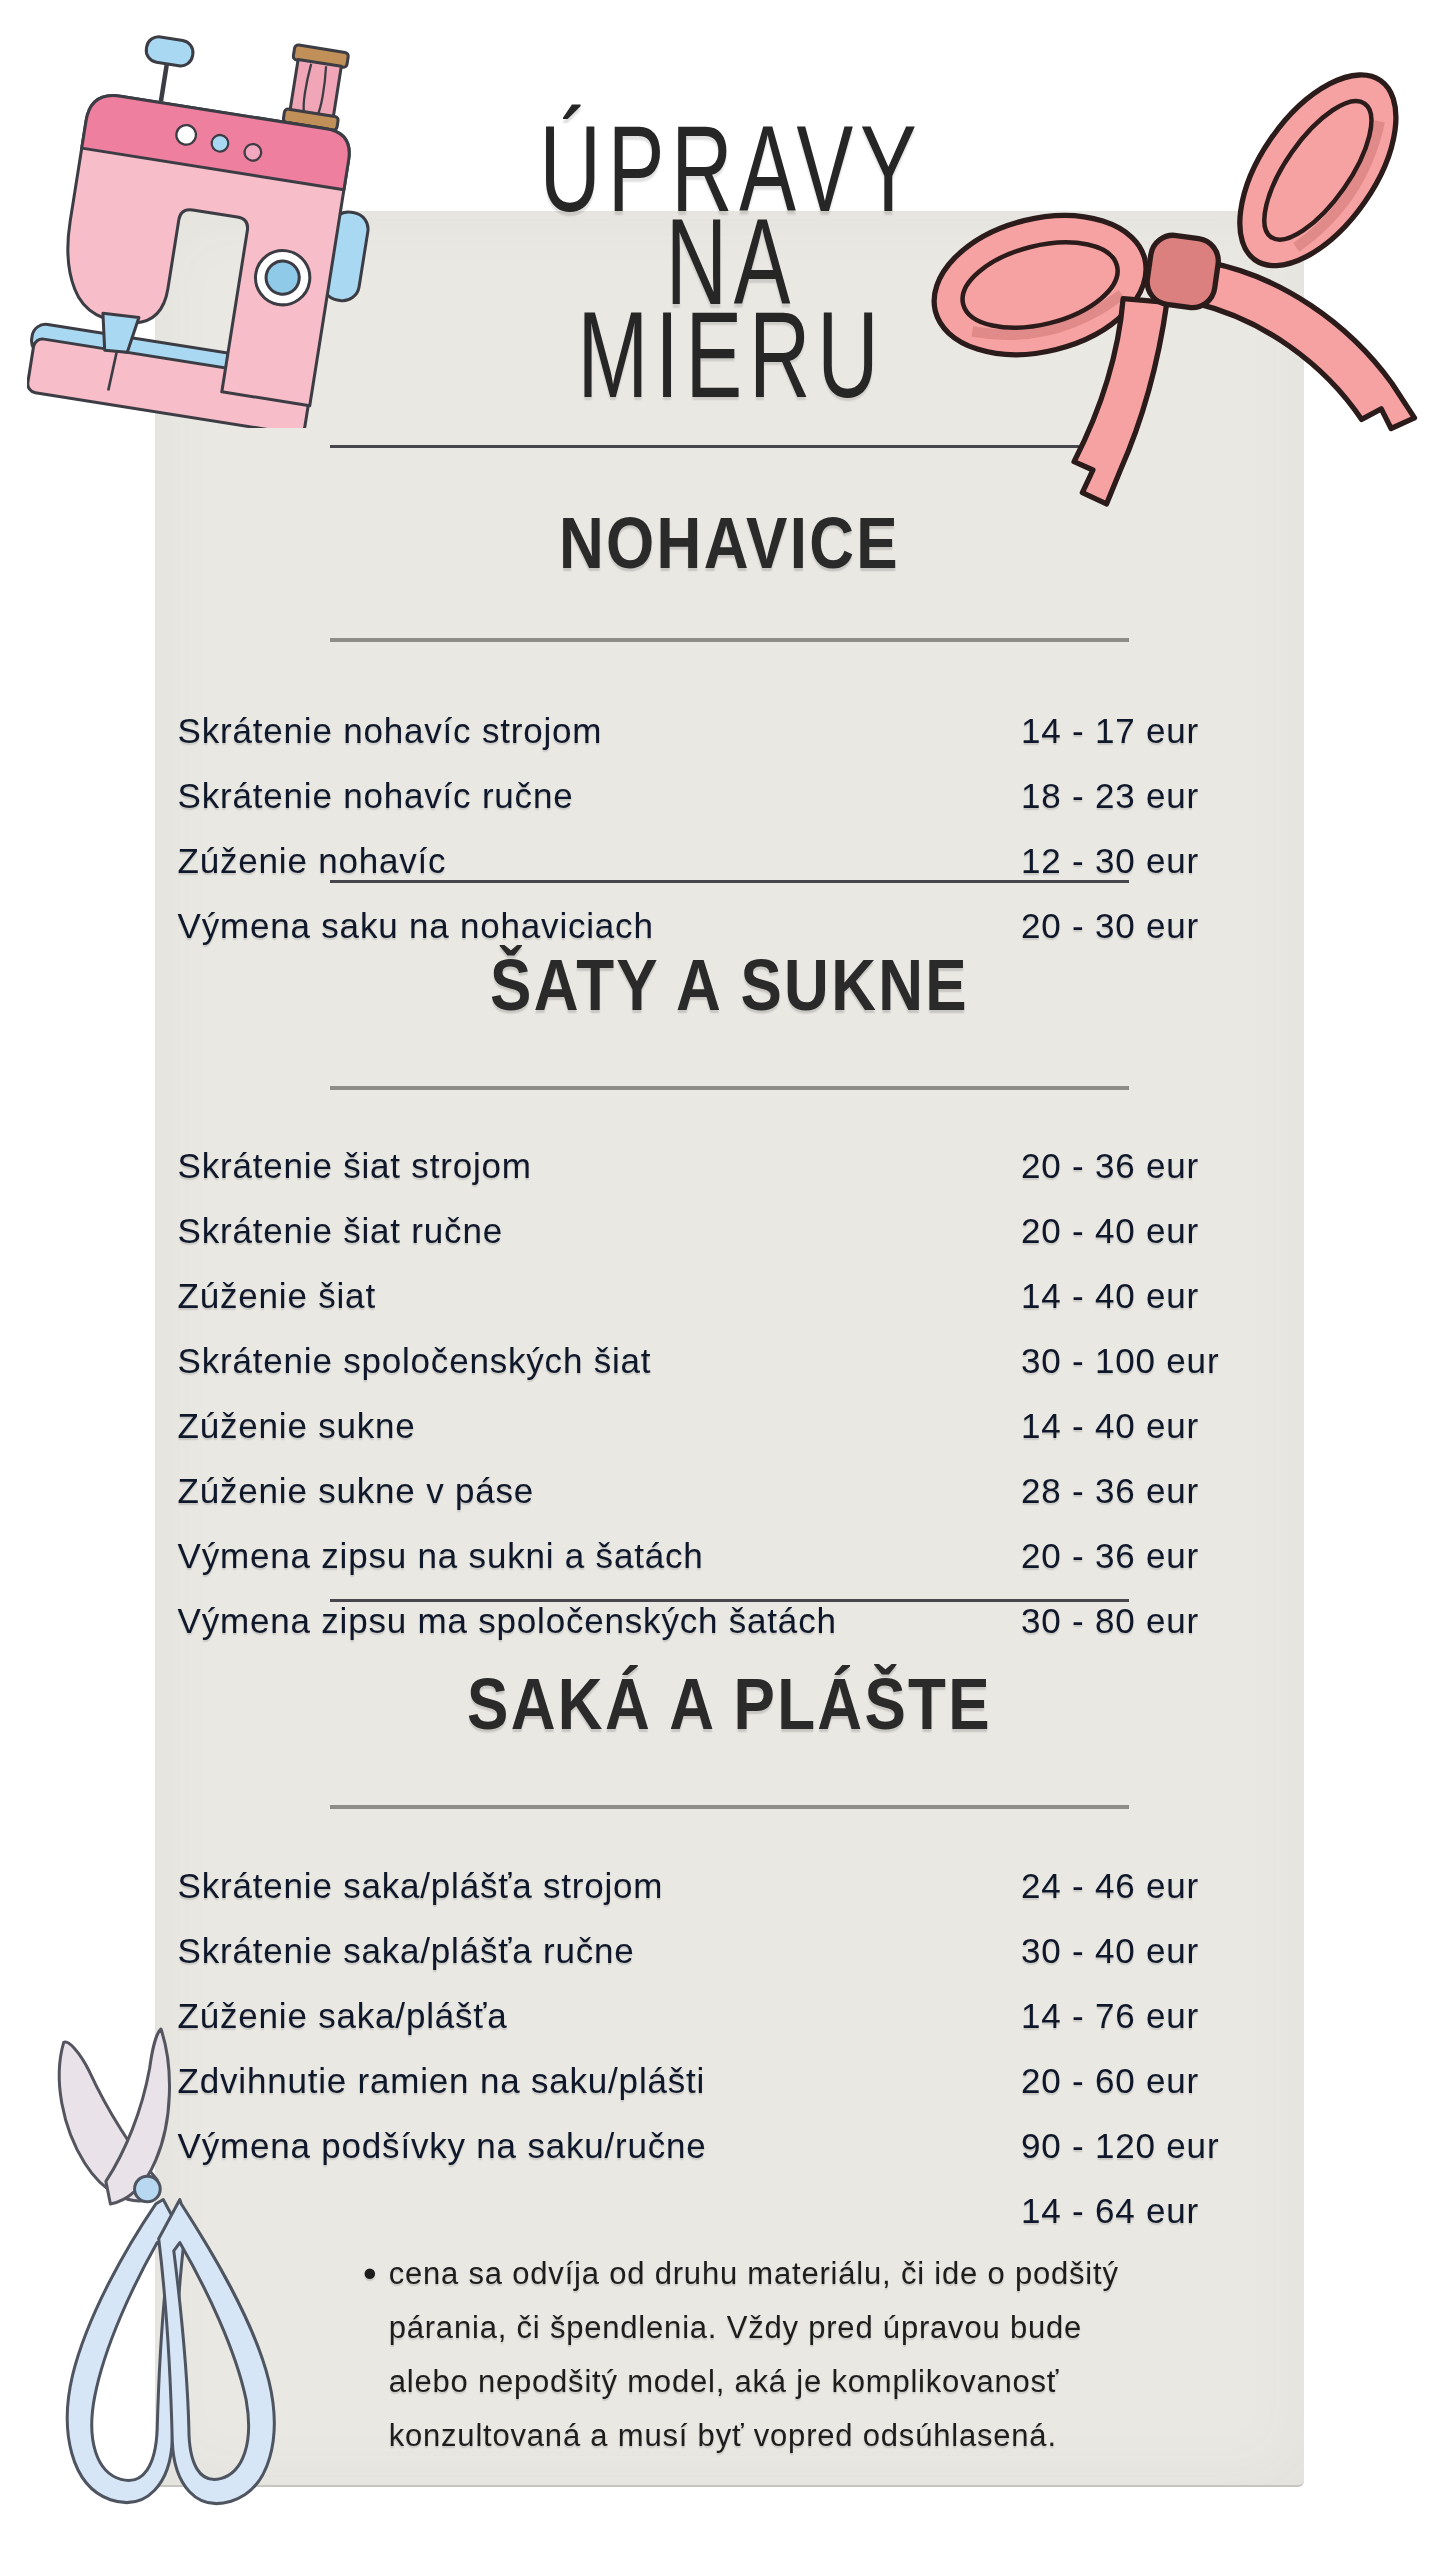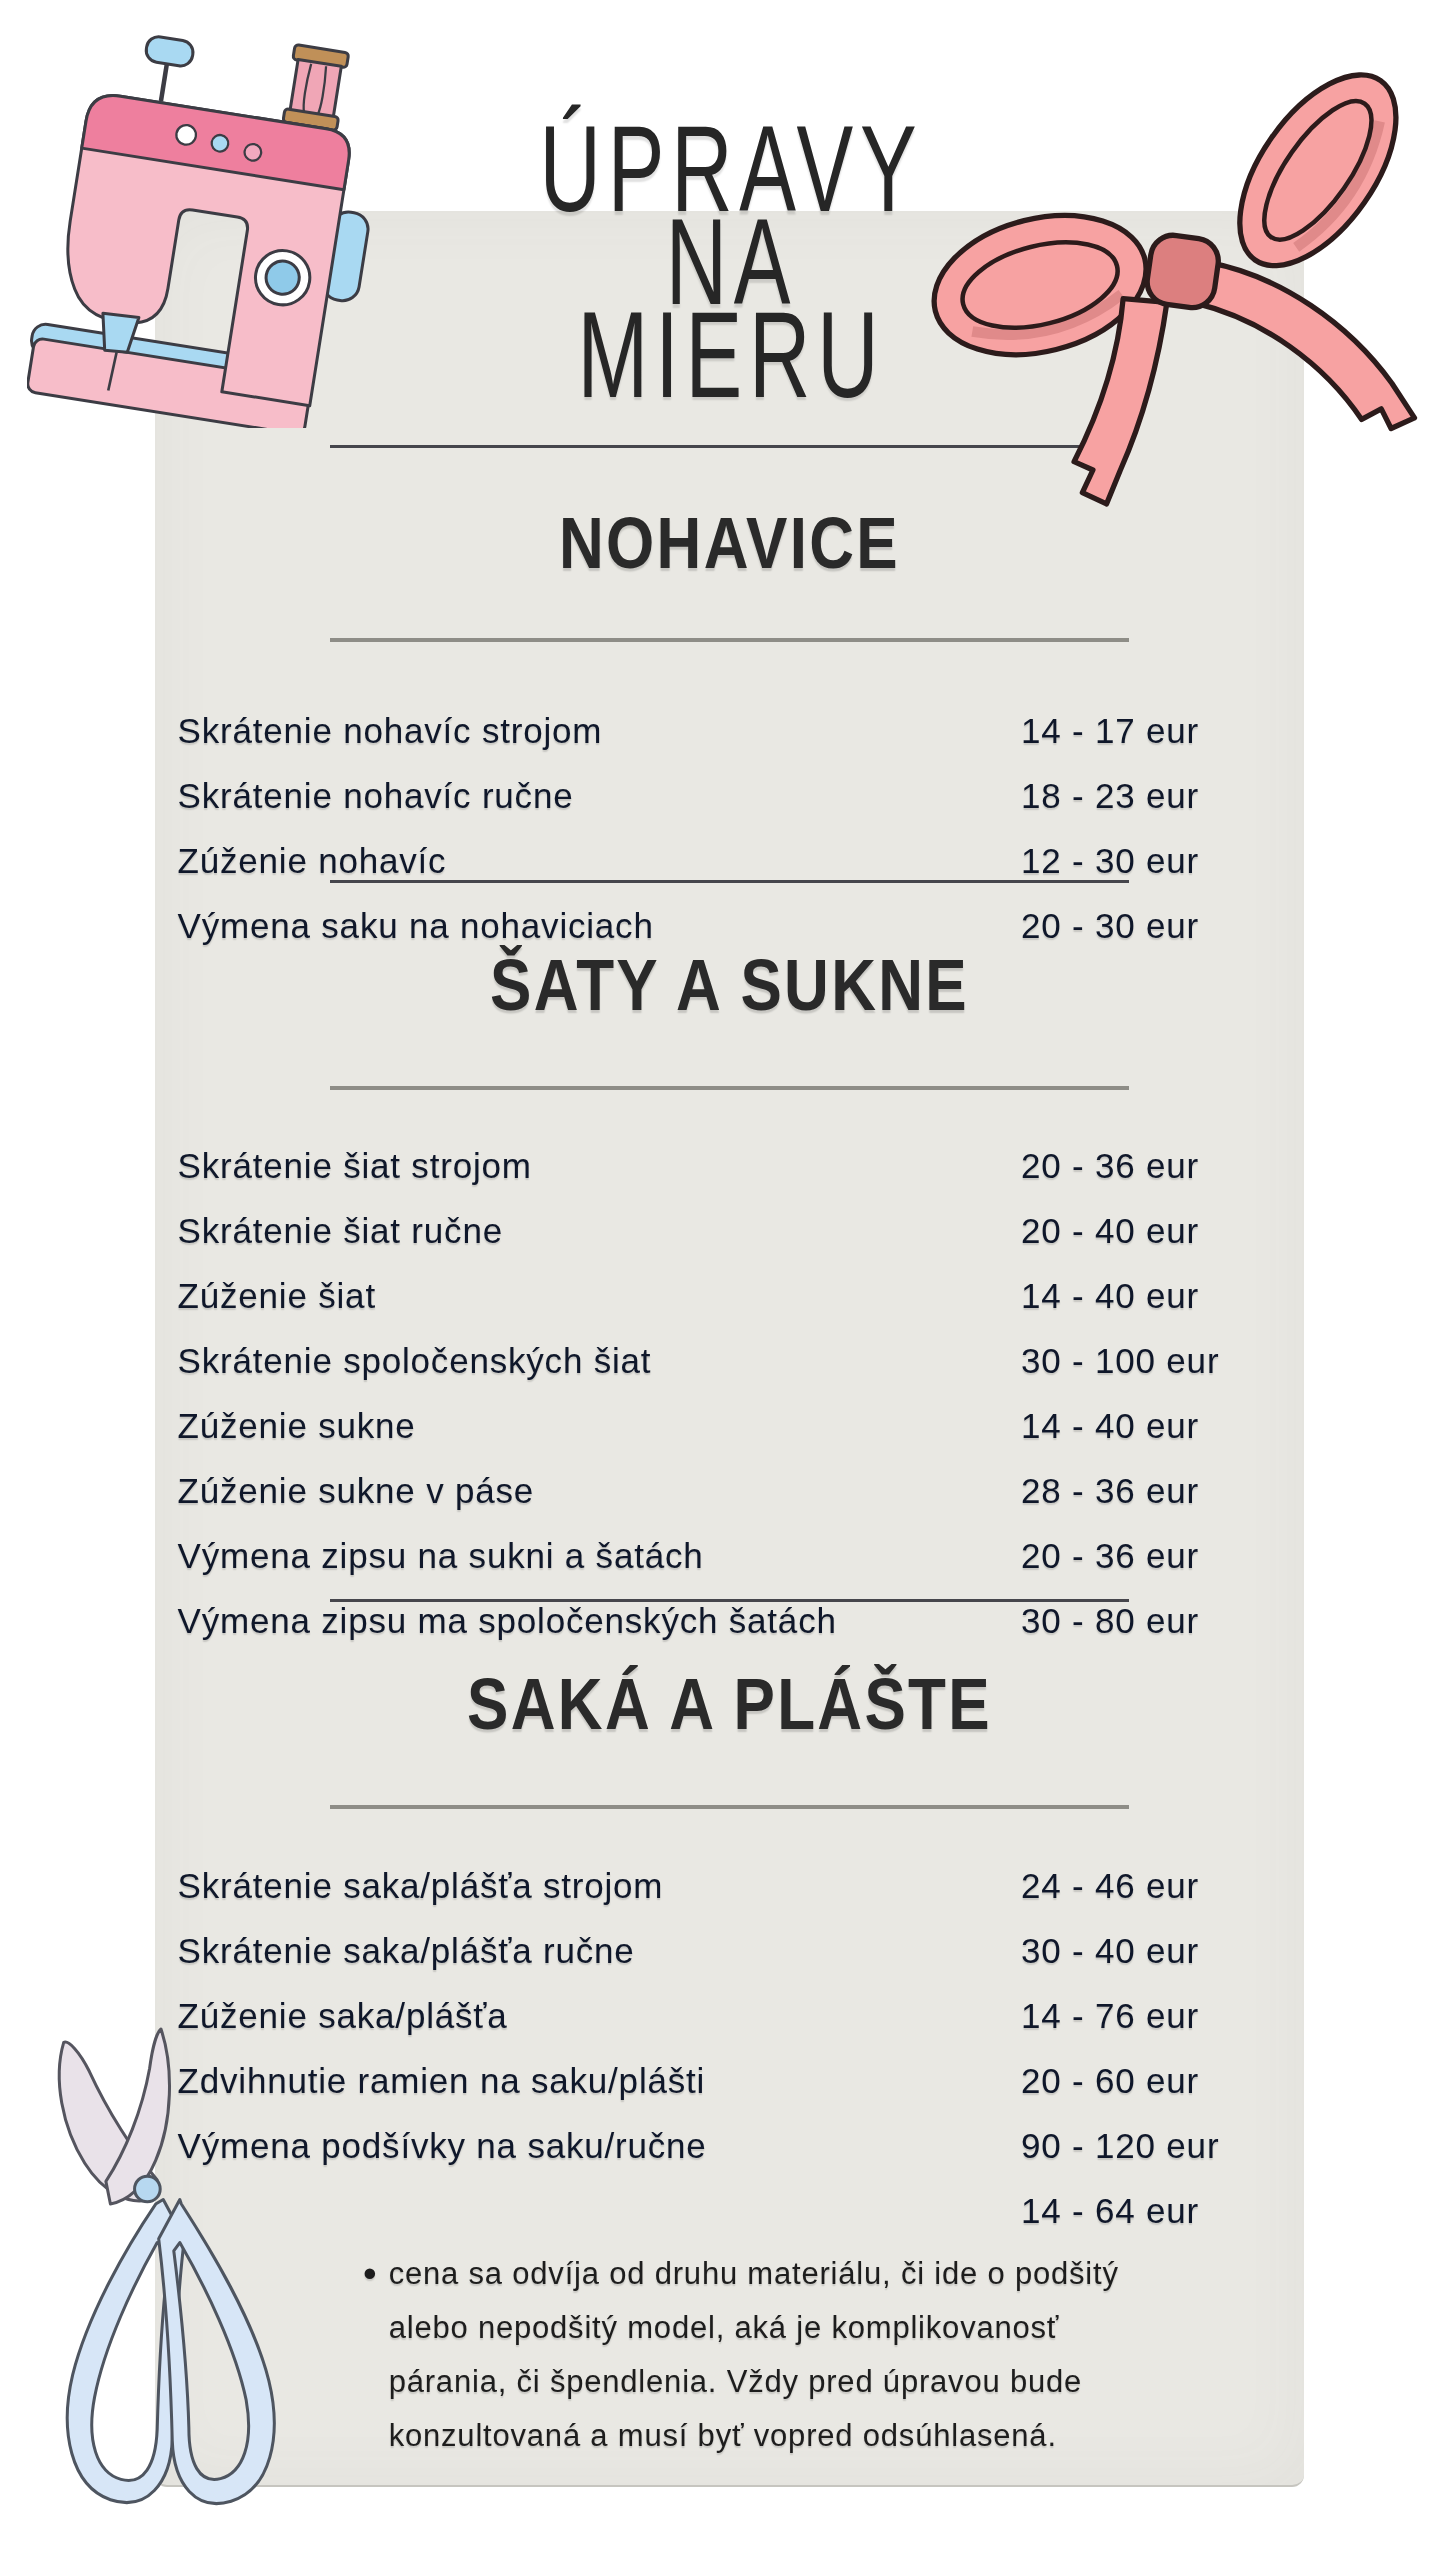--- a/index.html
+++ b/index.html
@@ -3,21 +3,21 @@
 <meta charset="utf-8">
 <style>
   html,body{margin:0;padding:0;}
   body{
     width:1449px;height:2576px;position:relative;overflow:hidden;
     background:#ffffff;
     font-family:"Liberation Sans", sans-serif;
   }
   .card{
     position:absolute;left:155px;top:211px;width:1149px;height:2274px;
-    background:#e9e8e3;border-radius:12px;
+    background:#e9e8e3;border-radius:6px;
     border-bottom:2.3px solid #c6c5bf;
     box-shadow:inset 0 0 68px rgba(100,100,90,.05);
   }
   .title{
     position:absolute;left:158px;top:123px;width:1147px;
     text-align:center;color:#262626;
     font-size:85px;line-height:64px;letter-spacing:6.8px;
     transform:scaleY(1.45);transform-origin:50% 0;
     text-shadow:0 2.3px 1.5px rgba(0,0,0,.12);
     white-space:nowrap;
@@ -165,22 +165,22 @@
 
   <div class="row">
     <span class="price">14 - 64 eur</span>
   </div>
 </div>
   </section>
 <div class="note">
       <span class="bullet">•</span>
       <div>
         <div class="note-line">cena sa odvíja od druhu materiálu, či ide o podšitý</div>
+        <div class="note-line">párania, či špendlenia. Vždy pred úpravou bude</div>
         <div class="note-line">alebo nepodšitý model, aká je komplikovanosť</div>
-        <div class="note-line">párania, či špendlenia. Vždy pred úpravou bude</div>
         <div class="note-line">konzultovaná a musí byť vopred odsúhlasená.</div>
       </div>
     </div>
   </div>
 
 <svg class="illu machine-svg" viewBox="0 -60 470 545" xmlns="http://www.w3.org/2000/svg">
   <g transform="rotate(9 230 230)" stroke="#3c3c44" stroke-width="4" stroke-linejoin="round">
 
     <rect x="400" y="168" width="48" height="118" rx="22" fill="#a9d9f2"></rect>
 

